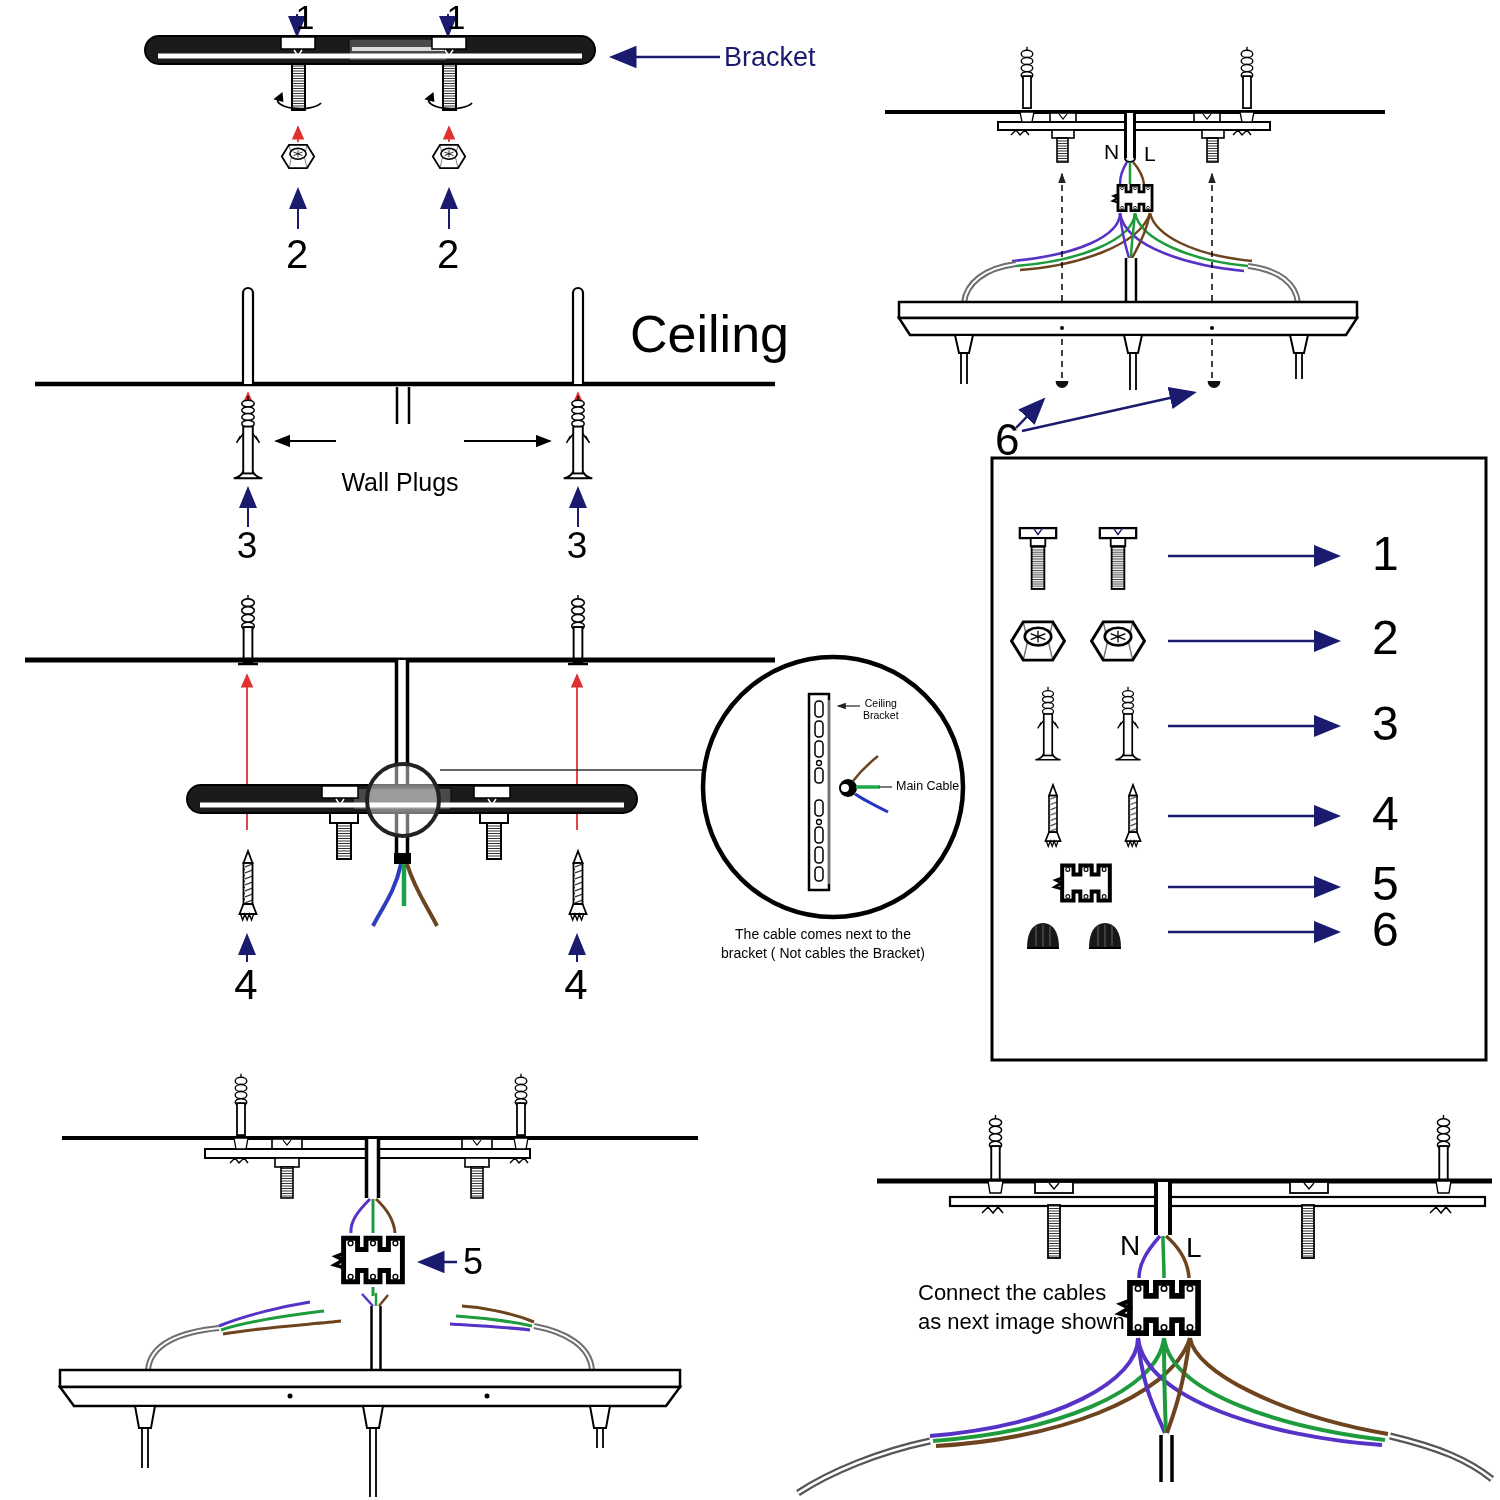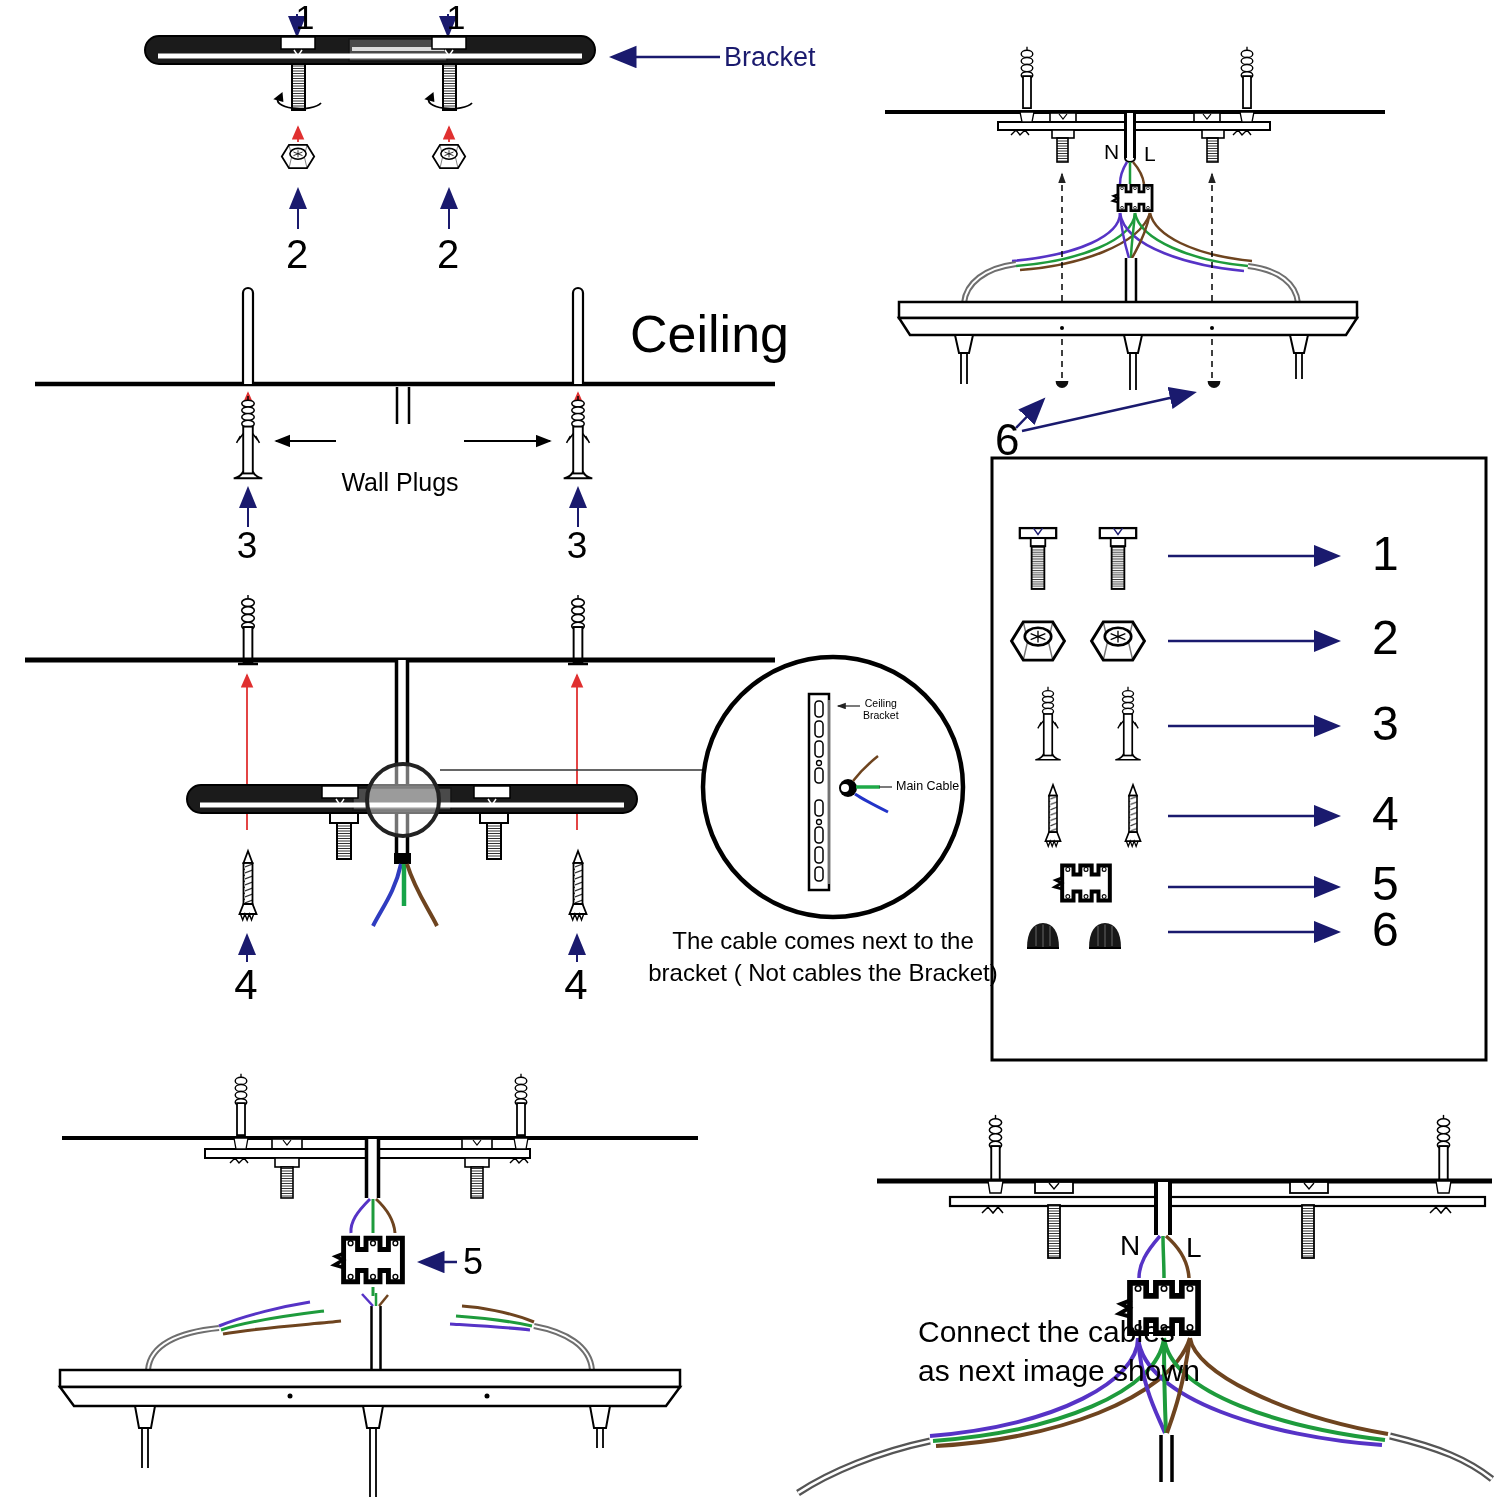--- a/index.html
+++ b/index.html
@@ -441,34 +441,34 @@
 <span class="lbl num ctr" style="left:577px;top:527px;font-size:37px;">3</span>
 
 <span class="lbl num ctr" style="left:246px;top:964px;font-size:42px;">4</span>
 <span class="lbl num ctr" style="left:576px;top:964px;font-size:42px;">4</span>
 
 <div class="lbl small2" style="left:863px;top:697px;font-size:10.5px;">
   <div>Ceiling</div>
   <div>Bracket</div>
 </div>
 <span class="lbl" style="left:896px;top:780px;font-size:12.5px;">Main Cable</span>
-<div class="lbl small2 ctr" style="left:823px;top:925px;font-size:24px;line-height:1.35;">
+<div class="lbl small2 ctr" style="left:823px;top:925px;font-size:14px;line-height:1.35;">
   <div>The cable comes next to the</div>
   <div>bracket ( Not cables the Bracket)</div>
 </div>
 
 <span class="lbl num" style="left:463px;top:1244px;font-size:36px;">5</span>
 
 <span class="lbl" style="left:1104px;top:141px;font-size:21px;">N</span>
 <span class="lbl" style="left:1144px;top:143px;font-size:21px;">L</span>
 <span class="lbl num" style="left:995px;top:418px;font-size:44px;">6</span>
 
 <span class="lbl" style="left:1120px;top:1232px;font-size:28px;">N</span>
 <span class="lbl" style="left:1186px;top:1234px;font-size:28px;">L</span>
-<div class="lbl" style="left:918px;top:1312px;font-size:30px;line-height:1.3;">
+<div class="lbl" style="left:918px;top:1279px;font-size:22px;line-height:1.3;">
   <div>Connect the cables</div>
   <div>as next image shown</div>
 </div>
 
 <span class="lbl pkg-num" style="left:1372px;top:530px;">1</span>
 <span class="lbl pkg-num" style="left:1372px;top:614px;">2</span>
 <span class="lbl pkg-num" style="left:1372px;top:700px;">3</span>
 <span class="lbl pkg-num" style="left:1372px;top:790px;">4</span>
 <span class="lbl pkg-num" style="left:1372px;top:860px;">5</span>
 <span class="lbl pkg-num" style="left:1372px;top:906px;">6</span>

